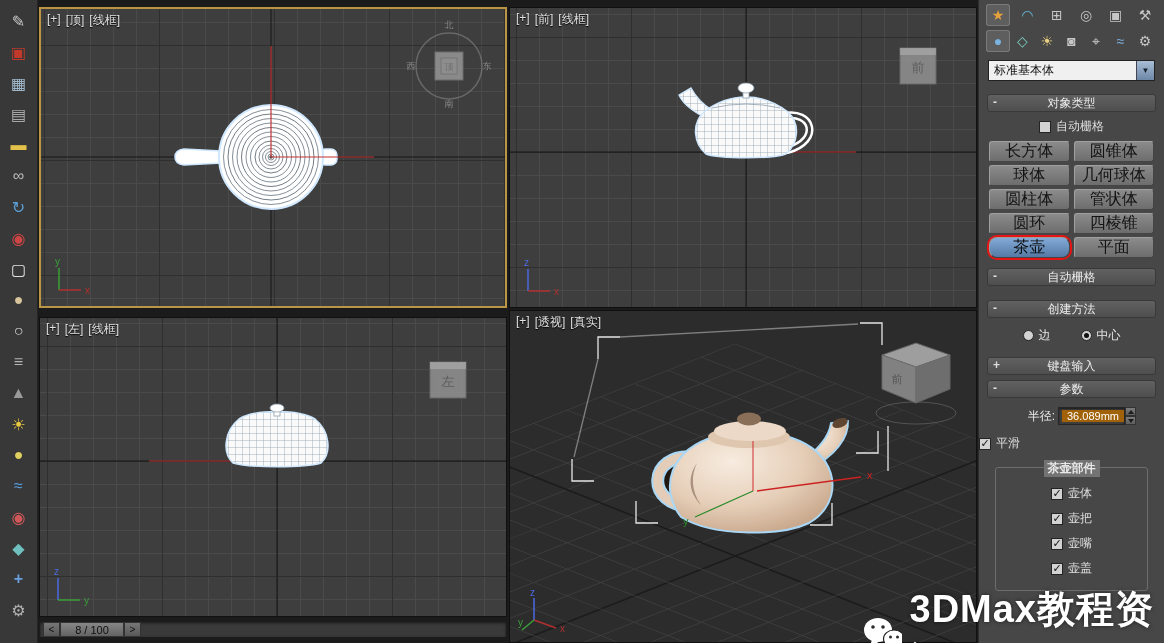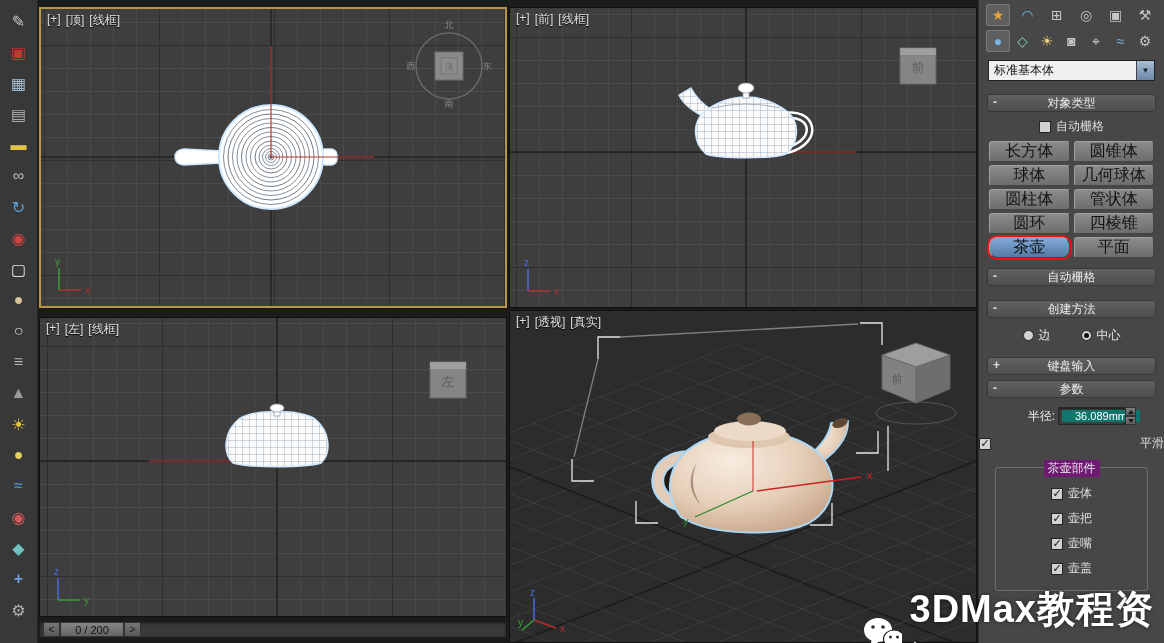--- a/index.html
+++ b/index.html
@@ -109,29 +109,29 @@
   #rollout-create{margin-top:14px;}
   .radio-row{margin-top:9px;display:flex;justify-content:center;gap:30px;}
   .radio-row label{display:flex;align-items:center;gap:5px;color:#e6e6e6;}
   #rollout-keyboard{margin-top:13px;}
   #rollout-params{margin-top:5px;}
   .param-row{margin-top:9px;display:flex;align-items:center;justify-content:flex-end;padding-right:28px;gap:3px;}
   .plabel{color:#e8e8e8;}
   .spin-wrap{display:flex;align-items:stretch;}
   .spin-field{width:62px;height:16px;background:#3f3f3f;border:1px solid #262626;color:#ededed;
     display:flex;align-items:center;padding-left:3px;font-size:11px;box-shadow:inset 0 1px 2px #1d1d1d;}
-  .spin-field .sel{background:#0f766e;color:#fff;padding:0 13px;}
+  .spin-field .sel{background:#a16207;color:#fff;padding:0 5px;}
   .spinner{width:11px;display:flex;flex-direction:column;}
   .spinner span{flex:1;background:linear-gradient(#7c7c7c,#5e5e5e);border:1px solid #333;position:relative;}
   .spinner span::after{content:"";position:absolute;left:2px;border-left:3px solid transparent;border-right:3px solid transparent;}
   .spinner .up::after{top:2px;border-bottom:4px solid #1c1c1c;}
   .spinner .dn::after{top:2px;border-top:4px solid #1c1c1c;}
-  .smooth-row{margin-top:10px;display:flex;justify-content:space-between;gap:5px;align-items:center;}
+  .smooth-row{margin-top:10px;display:flex;justify-content:flex-start;gap:5px;align-items:center;}
   .groupbox{margin:15px 16px 0;border:1px solid #6d6d6d;border-radius:3px;position:relative;padding:9px 0 5px;}
-  .gtitle{position:absolute;top:-8px;left:50%;transform:translateX(-50%);background:#701a75;padding:0 4px;color:#e8e8e8;}
+  .gtitle{position:absolute;top:-8px;left:50%;transform:translateX(-50%);background:#737373;padding:0 4px;color:#e8e8e8;font-weight:bold;}
   .gitem{display:flex;justify-content:center;align-items:center;gap:5px;margin:8px 0;}
 
   
   #watermark{position:absolute;left:862px;top:584px;z-index:40;display:flex;align-items:center;gap:8px;}
   #watermark .wm-text{color:#ffffff;font-size:38px;font-weight:bold;letter-spacing:1px;
     text-shadow:0 0 4px rgba(0,0,0,.6);}
 </style>
 </head>
 <body>
 
@@ -381,21 +381,21 @@
       <text x="12" y="8" font-size="10" fill="#4a6ae0">z</text>
       <text x="42" y="44" font-size="10" fill="#b03030">x</text>
       <text x="0" y="38" font-size="10" fill="#3aa03a">y</text>
     </svg>
   </div>
 
   <div id="timeline">
     <div class="tl-track">
       <div class="tl-handle">
         <div class="tl-arrow">&lt;</div>
-        <div class="tl-slider">0 / 200</div>
+        <div class="tl-slider">8 / 100</div>
         <div class="tl-arrow">&gt;</div>
       </div>
     </div>
   </div>
 
   <div id="panel">
 
     <div class="icon-row">
       <div class="ptab active">
           <span class="g-create">★</span>

